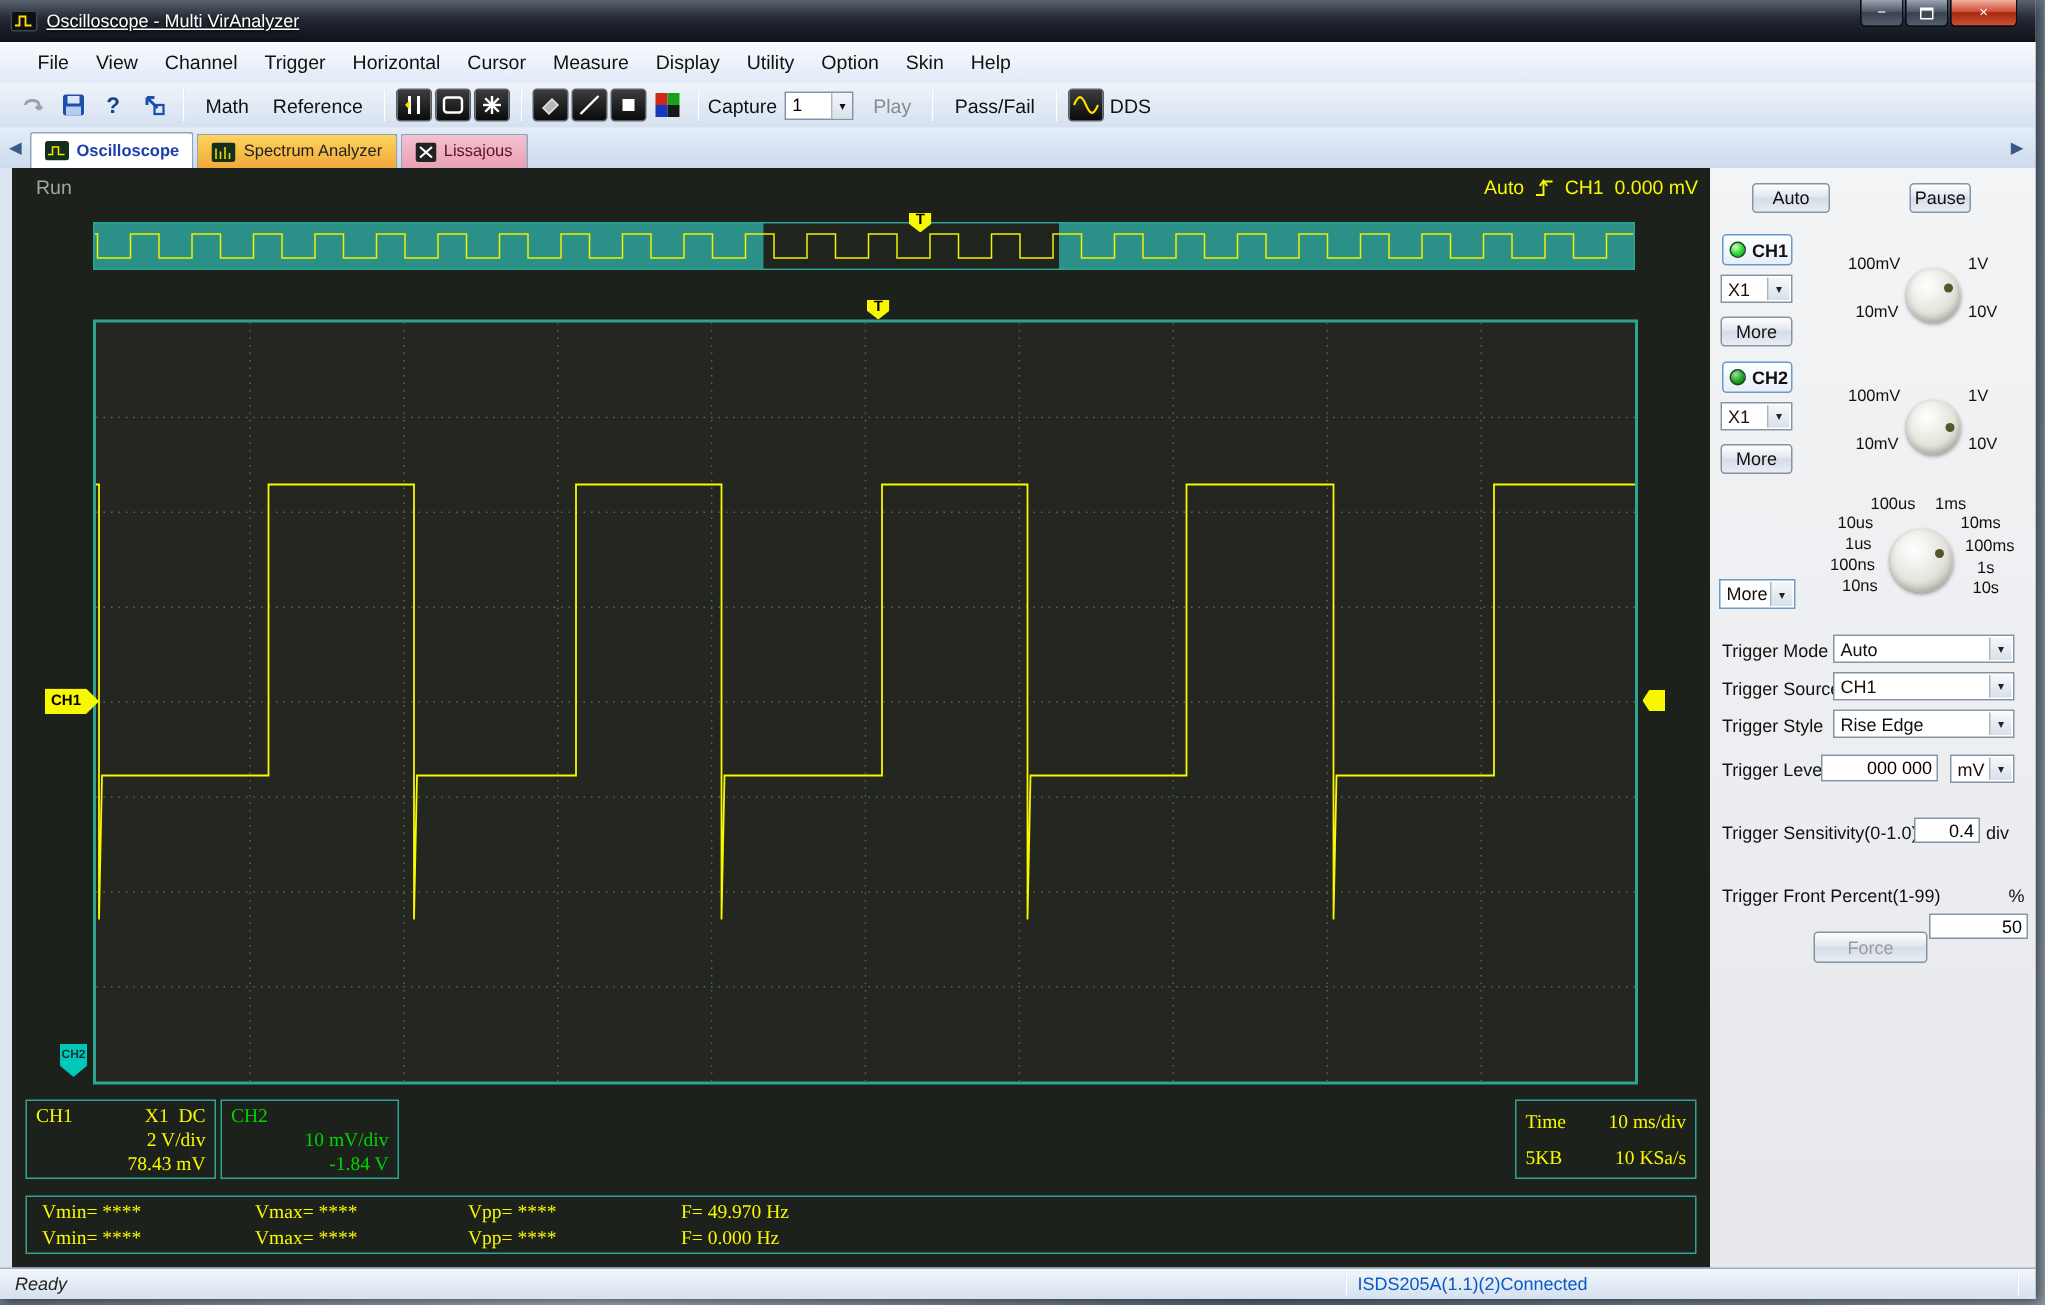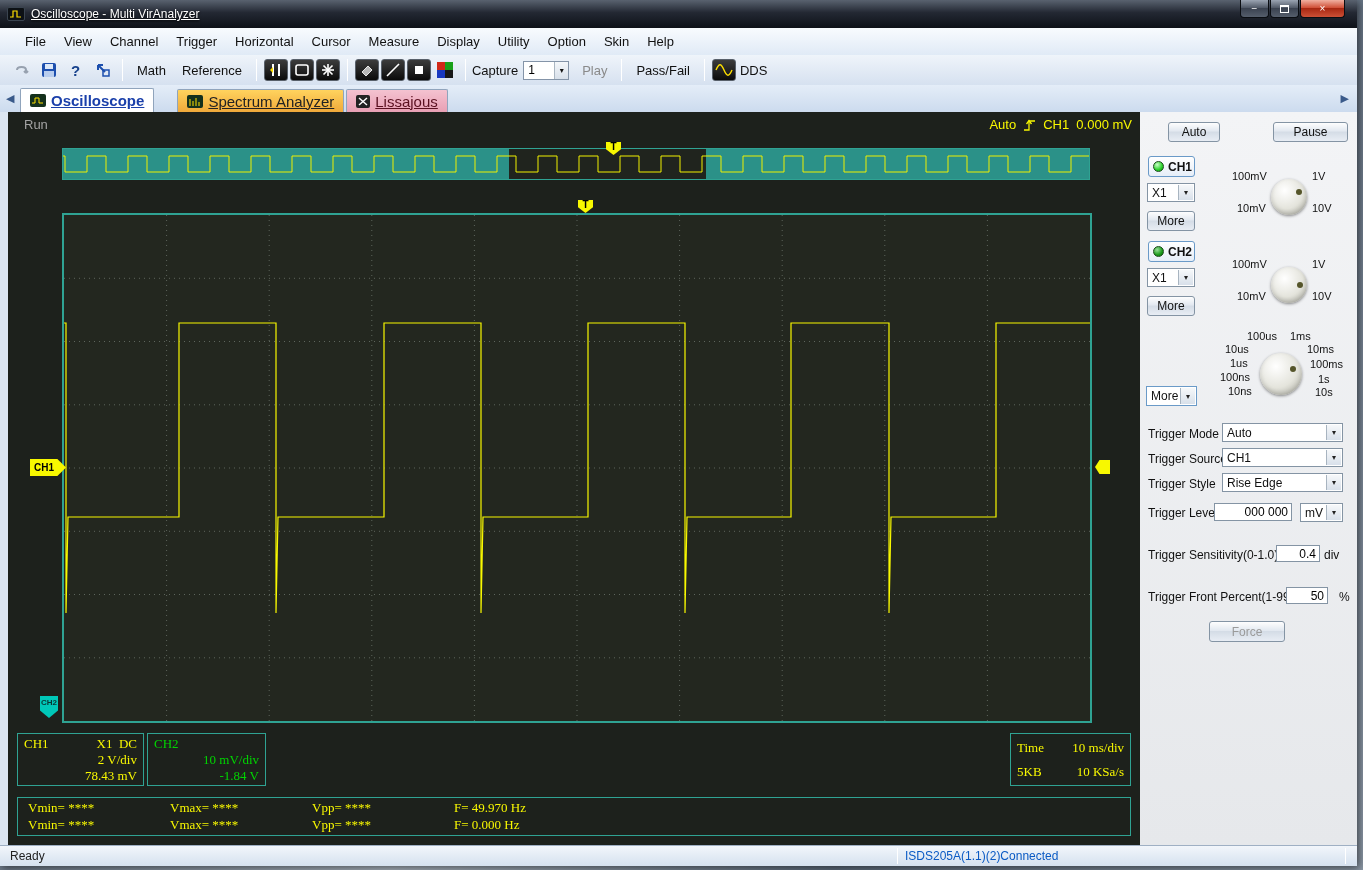--- a/index.html
+++ b/index.html
@@ -23,23 +23,23 @@
 .ticon.dark{width:24px;height:22px;background:linear-gradient(#3c3c3c,#0b0b0b);border:1px solid #58606a;}
 .tbtn{padding:3px 8px;border:none;background:transparent;font-size:13px;color:#111;}
 .helpq{font-weight:bold;font-size:15px;color:#16418c;}
 .capture-wrap{display:flex;align-items:center;gap:5px;}
 .capture-box{position:relative;width:46px;height:19px;}
 .capture-box input{width:46px;height:19px;border:1px solid #8494a8;background:#fff;font-size:12px;padding:0 16px 0 4px;font-family:"Liberation Sans",sans-serif;}
 .capture-box .arr{position:absolute;right:1px;top:1px;bottom:1px;width:14px;background:linear-gradient(#f4f7fa,#d8e0ea);border-left:1px solid #aab6c2;display:flex;align-items:center;justify-content:center;font-size:8px;}
 .grayed{color:#8a8a8a;}
 
 .tabbar{position:absolute;top:85px;left:0;right:0;height:27px;background:linear-gradient(#e4edf8,#ccdbee);display:flex;align-items:flex-end;padding:0 20px;}
-.tab{height:23px;display:flex;align-items:center;gap:5px;padding:0 9px;font-size:15px;border:1px solid #90a4bc;border-bottom:none;border-radius:2px 2px 0 0;margin-right:2px;color:#222;text-decoration:underline;}
+.tab{height:23px;display:flex;align-items:center;gap:5px;padding:0 9px;font-size:11px;border:1px solid #90a4bc;border-bottom:none;border-radius:2px 2px 0 0;margin-right:2px;color:#222;}
 .tab.active{background:#fff;color:#1a3faa;font-weight:bold;height:24px;}
-.tab.spectrum{background:linear-gradient(#ffd35e,#f0a93a);margin-left:21px;}
+.tab.spectrum{background:linear-gradient(#ffd35e,#f0a93a);}
 .tab.liss{background:linear-gradient(#f4c2d0,#e8a0b4);color:#5a1020;}
 .tabchev{position:absolute;top:7px;font-size:11px;color:#3a5a8a;background:none;border:none;}
 
 .scope-area{position:absolute;left:8px;top:112px;width:1132px;height:733px;background:#1d211c;}
 .run{position:absolute;left:16px;top:5px;color:#a3a3a3;font-size:13px;}
 .trigstat{position:absolute;right:8px;top:5px;color:#f8f800;font-size:13px;display:flex;align-items:center;gap:7px;}
 .strip{position:absolute;left:54px;top:36px;width:1028px;height:32px;border:1px solid #2fa393;background:#2b9188;}
 #strip-window{position:absolute;top:0;height:30px;background:#20241e;}
 .strip svg{position:absolute;left:0;top:0;}
 .grat{position:absolute;left:54px;top:101px;width:1030px;height:510px;border:2px solid #2fa393;background:#23271f;}
@@ -323,21 +323,21 @@
         <span>Vmin= ****</span>
         <span>Vmax= ****</span>
         <span>Vpp= ****</span>
         <span>F= 0.000 Hz</span>
       </div>
     </div>
   </div>
 
   <div class="panel">
     <button class="pbtn" style="left:28px;top:10px;width:52px;">Auto</button>
-    <button class="pbtn" style="left:133px;top:10px;width:75px;">Pause</button>
+    <button class="pbtn" style="left:133px;top:10px;width:41px;">Pause</button>
 
     <div class="chtoggle" style="top:44px;">
       <span class="led on"></span>
       <span>CH1</span>
     </div>
     <div class="combo" style="left:7px;top:71px;width:48px;height:19px;">
       <span>X1</span>
         <span class="arr">▾</span>
     </div>
     <button class="pbtn" style="left:7px;top:99px;width:48px;">More</button>
@@ -402,25 +402,25 @@
     <span class="tlabel" style="top:394px;">Trigger Level</span>
     <input class="tinput" style="left: 74px; top: 391px; width: 78px;" value="000 000">
     <div class="combo" style="left:160px;top:391px;width:43px;height:19px;">
       <span>mV</span>
         <span class="arr">▾</span>
     </div>
     <span class="tlabel" style="top:436px;">Trigger Sensitivity(0-1.0)</span>
     <input class="tinput" style="left: 136px; top: 433px; width: 44px; height: 17px;" value="0.4">
     <span class="unit" style="left:184px;top:436px;">div</span>
     <span class="tlabel" style="top:478px;">Trigger Front Percent(1-99)</span>
-    <input class="tinput" style="left: 146px; top: 475px; width: 42px; height: 17px;" value="50">
+    <input class="tinput" style="left: 146px; top: 497px; width: 66px; height: 17px;" value="50">
     <span class="unit" style="left:199px;top:478px;">%</span>
     <button class="pbtn force" style="left:69px;top:509px;width:76px;height:21px;">Force</button>
   </div>
 
   <div class="statusbar">
-    <span class="stext" style="left:10px;">Ready</span>
+    <span class="stext" style="left:10px;font-style:italic;">Ready</span>
     <span class="sdiv" style="left:897px;"></span>
     <span class="stext device" style="left:905px;">ISDS205A(1.1)(2)Connected</span>
     <span class="sdiv" style="left:1345px;"></span>
   </div>
 
 </div>
 
 </body></html>

